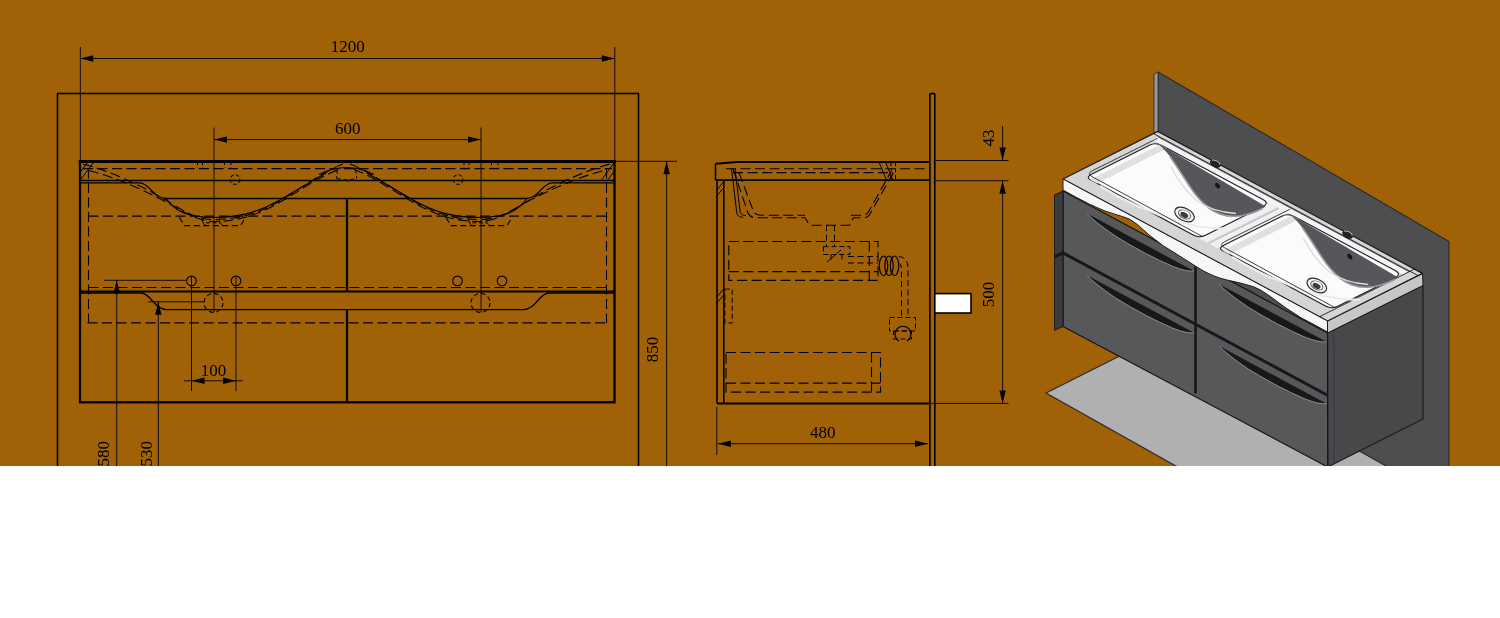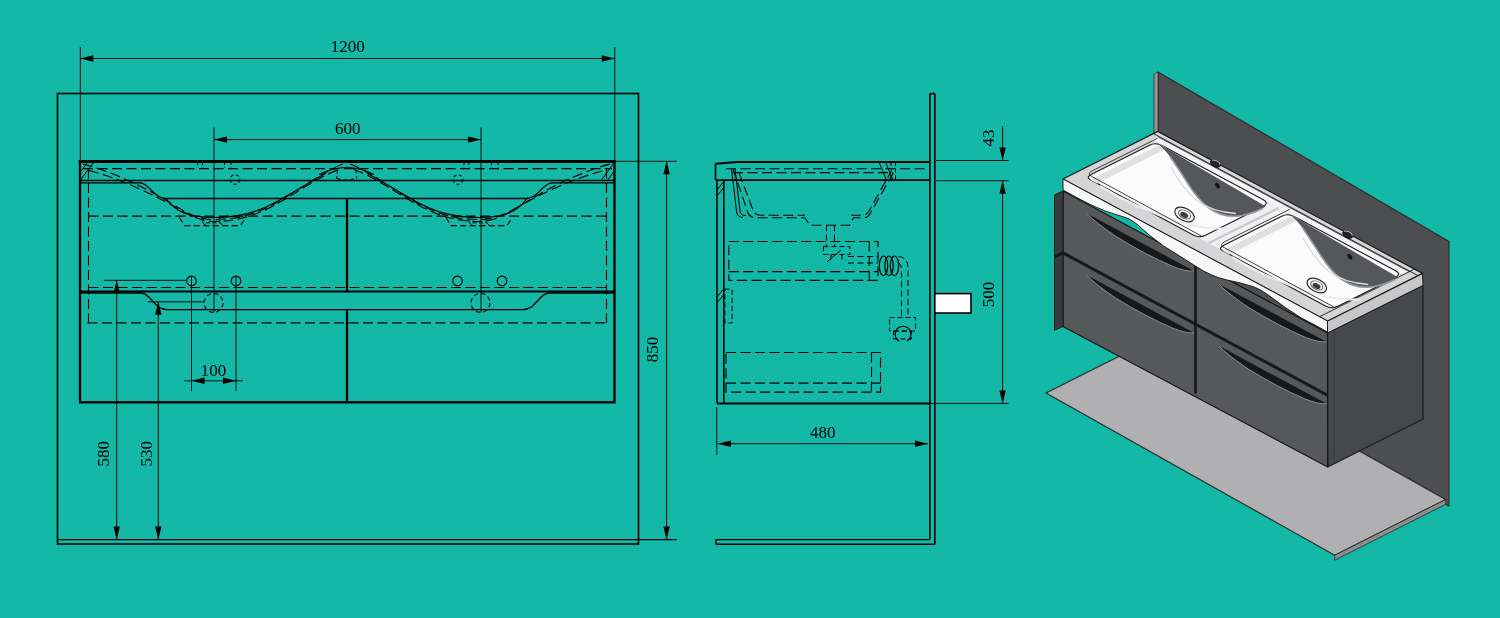--- a/index.html
+++ b/index.html
@@ -1,16 +1,16 @@
 <!DOCTYPE html>
 <html><head>
 <meta charset="utf-8">
 <style>
   html,body{margin:0;padding:0;background:#ffffff;}
-  #page{width:1500px;height:618px;position:relative;background:#14b8a6;overflow:hidden;}
+  #page{width:1500px;height:466px;position:relative;background:#a16207;overflow:hidden;}
   svg{display:block;}
   text{font-family:"Liberation Serif", serif; fill:#000;}
 </style>
 </head>
 <body>
 <div id="page">
 <svg width="1500" height="618" viewBox="0 0 1500 618">
 
 <g id="front" fill="none" stroke="#000">
 

